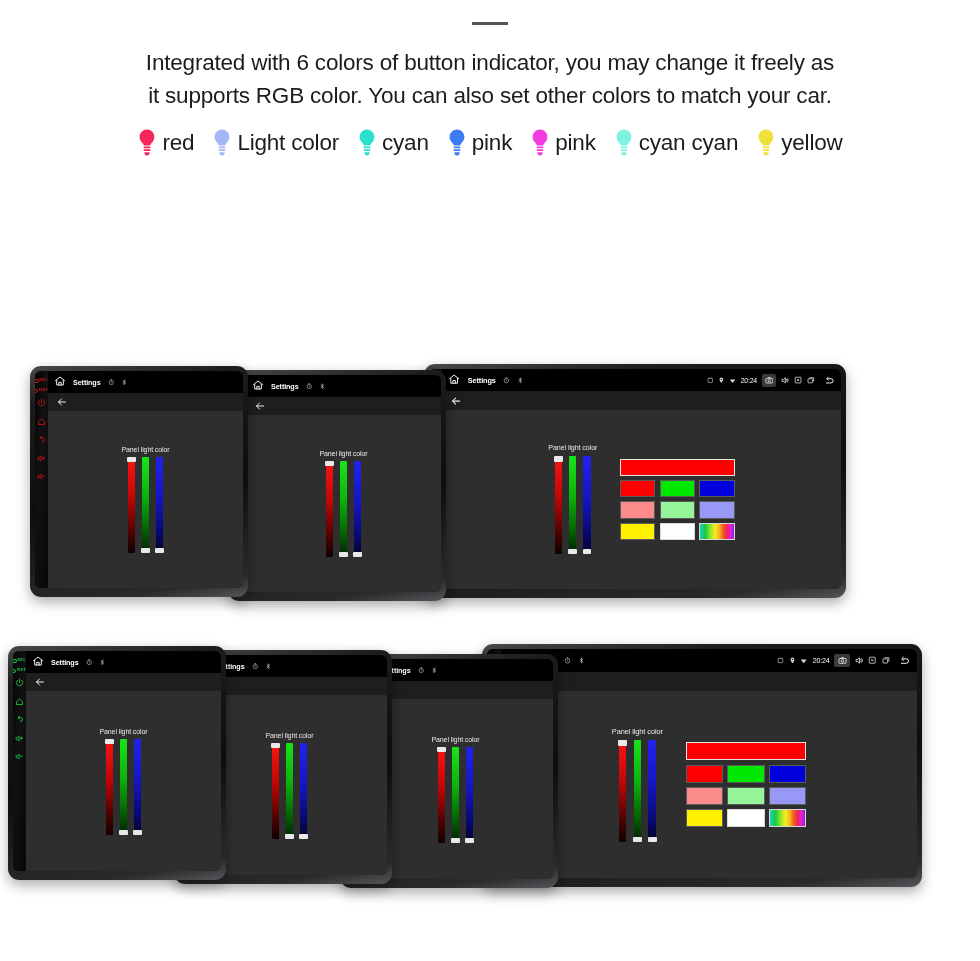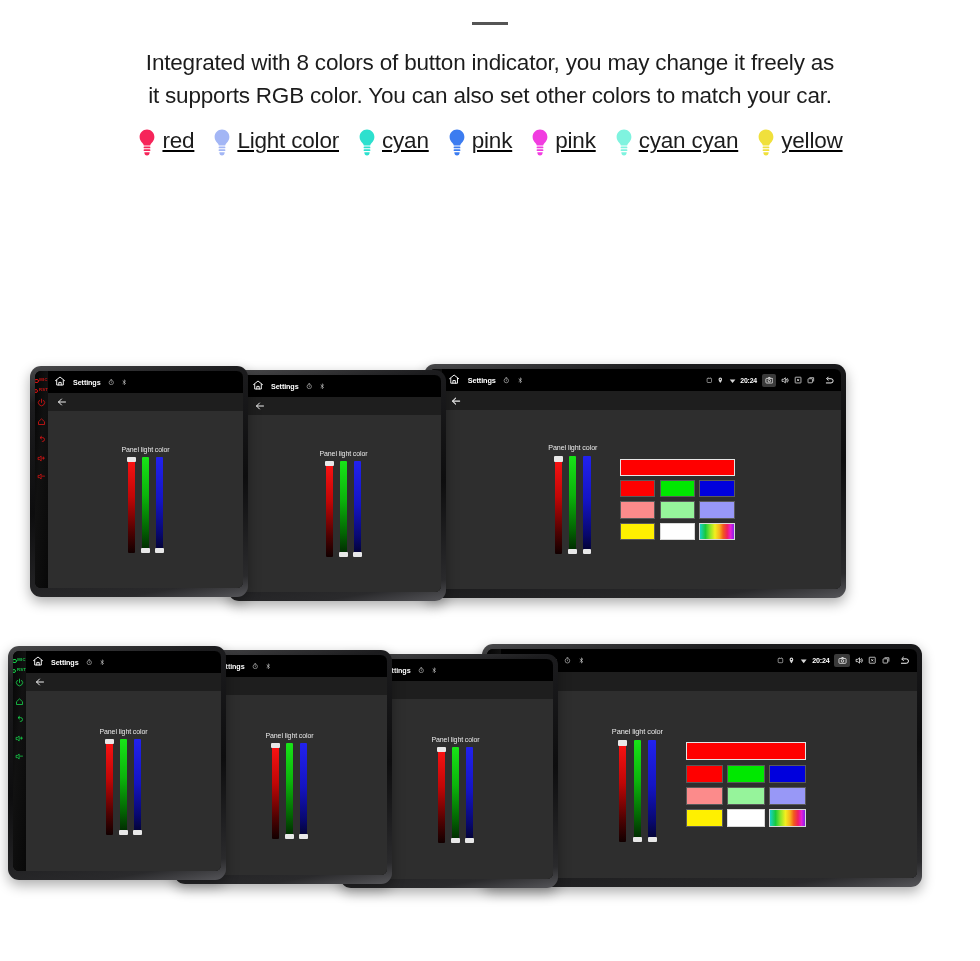--- a/index.html
+++ b/index.html
@@ -36,23 +36,23 @@
   
   .legend {
     display: flex;
     justify-content: center;
     align-items: center;
     margin-top: 16px;
     gap: 0px;
   }
   .legend-item {
     display: flex;
+    align-items: center;
     gap: 5px;
     margin: 0 9px;
-    text-decoration: underline;
   }
   .legend-label {
     font-size: 22.5px;
     color: #1c1c1c;
     letter-spacing: -0.2px;
   }
   .bulb { width: 20px; height: 30px; display: block; }
 
   
   .row { position: absolute; left: 0; width: 980px; }
@@ -127,21 +127,21 @@
     flex: 0 0 auto;
   }
   .sb-title {
     color: #fff;
     font-weight: bold;
     font-size: 7px;
     letter-spacing: -0.1px;
   }
   .sb-spacer { flex: 1 1 auto; }
   .sb-icons-right { display: flex; align-items: center; gap: 5px; }
-  .sb-clock { color:#fff; font-size: 6.5px; font-weight: bold; letter-spacing: -0.2px;}
+  .sb-clock { color:#fff; font-size: 6.5px; font-weight: normal; letter-spacing: -0.2px;}
   .sb-cam-box { background:#3a3a3a; padding: 2px 3px; border-radius:2px; display:flex; }
 
   .actionbar {
     height: 13%;
     min-height: 13px;
     background: #1e1e1e;
     display: flex;
     align-items: center;
     padding-left: 8px;
     flex: 0 0 auto;
@@ -218,21 +218,21 @@
 </head>
 <body>
 
 <div class="page">
 
   <div class="divider-wrap">
     <div class="divider"></div>
   </div>
 
   <div class="subtitle">
-    <div>Integrated with 8 colors of button indicator, you may change it freely as</div>
+    <div>Integrated with 6 colors of button indicator, you may change it freely as</div>
     <div>it supports RGB color. You can also set other colors to match your car.</div>
   </div>
 
   <div class="legend" id="legend">
       <div class="legend-item">
         <span>
           <svg viewBox="0 0 20 30" class="bulb">
             <path fill="#F6255A" d="M10 1.5c-4.1 0-7.4 3.3-7.4 7.4 0 2.9 1.6 4.7 2.8 6.1.8.9 1.3 1.6 1.4 2.5h6.4c.1-.9.6-1.6 1.4-2.5 1.2-1.4 2.8-3.2 2.8-6.1 0-4.1-3.3-7.4-7.4-7.4z"></path>
             <rect x="6.6" y="18.4" width="6.8" height="1.9" rx="0.9" fill="#F6255A"></rect>
             <rect x="6.6" y="21.2" width="6.8" height="1.9" rx="0.9" fill="#F6255A"></rect>

